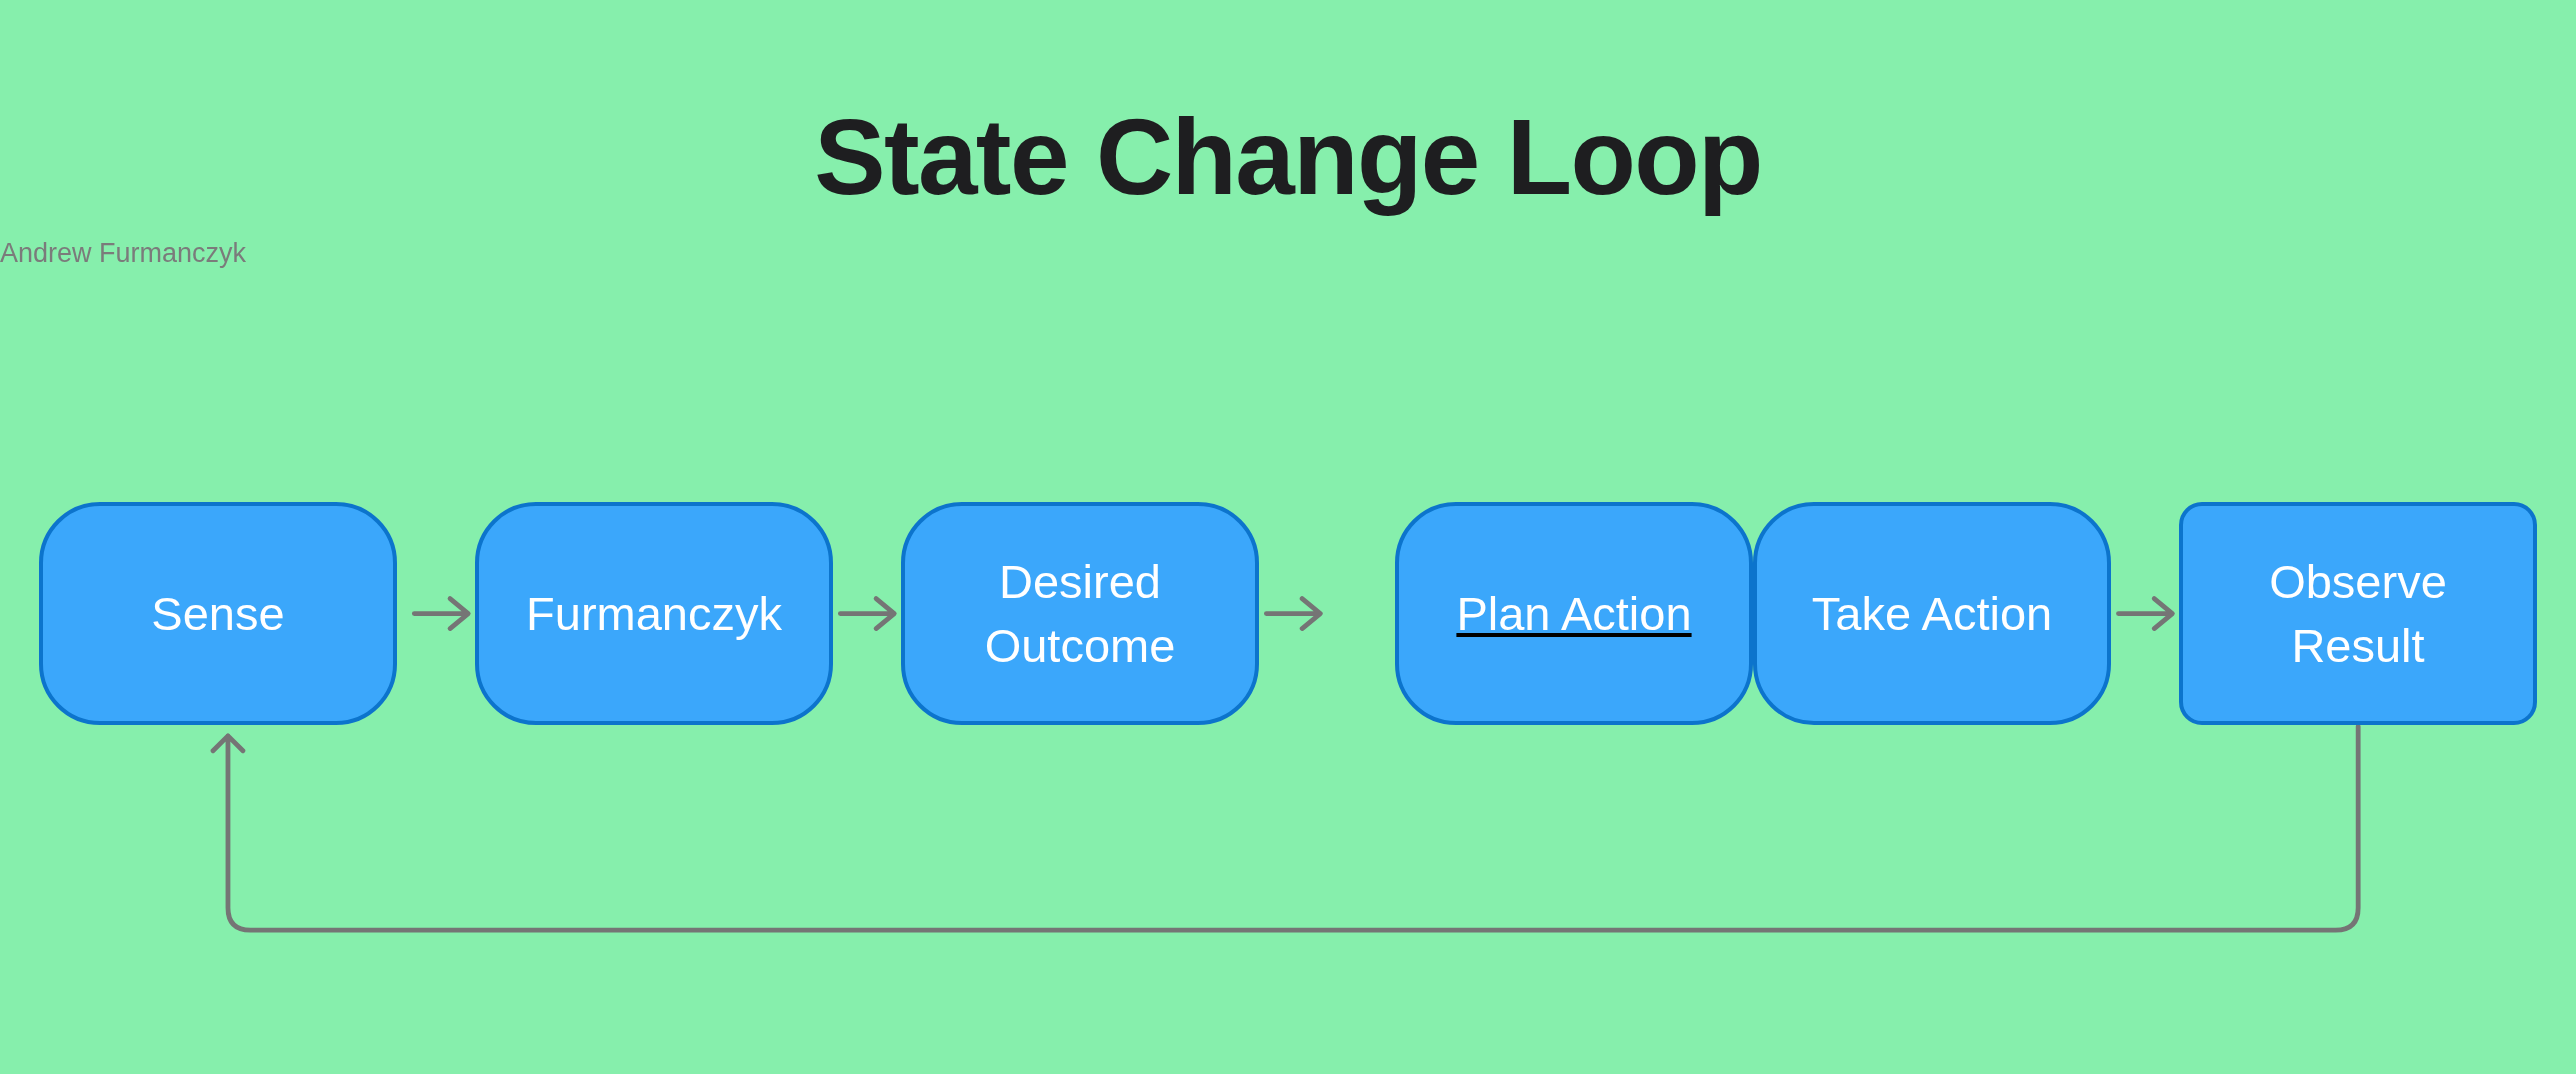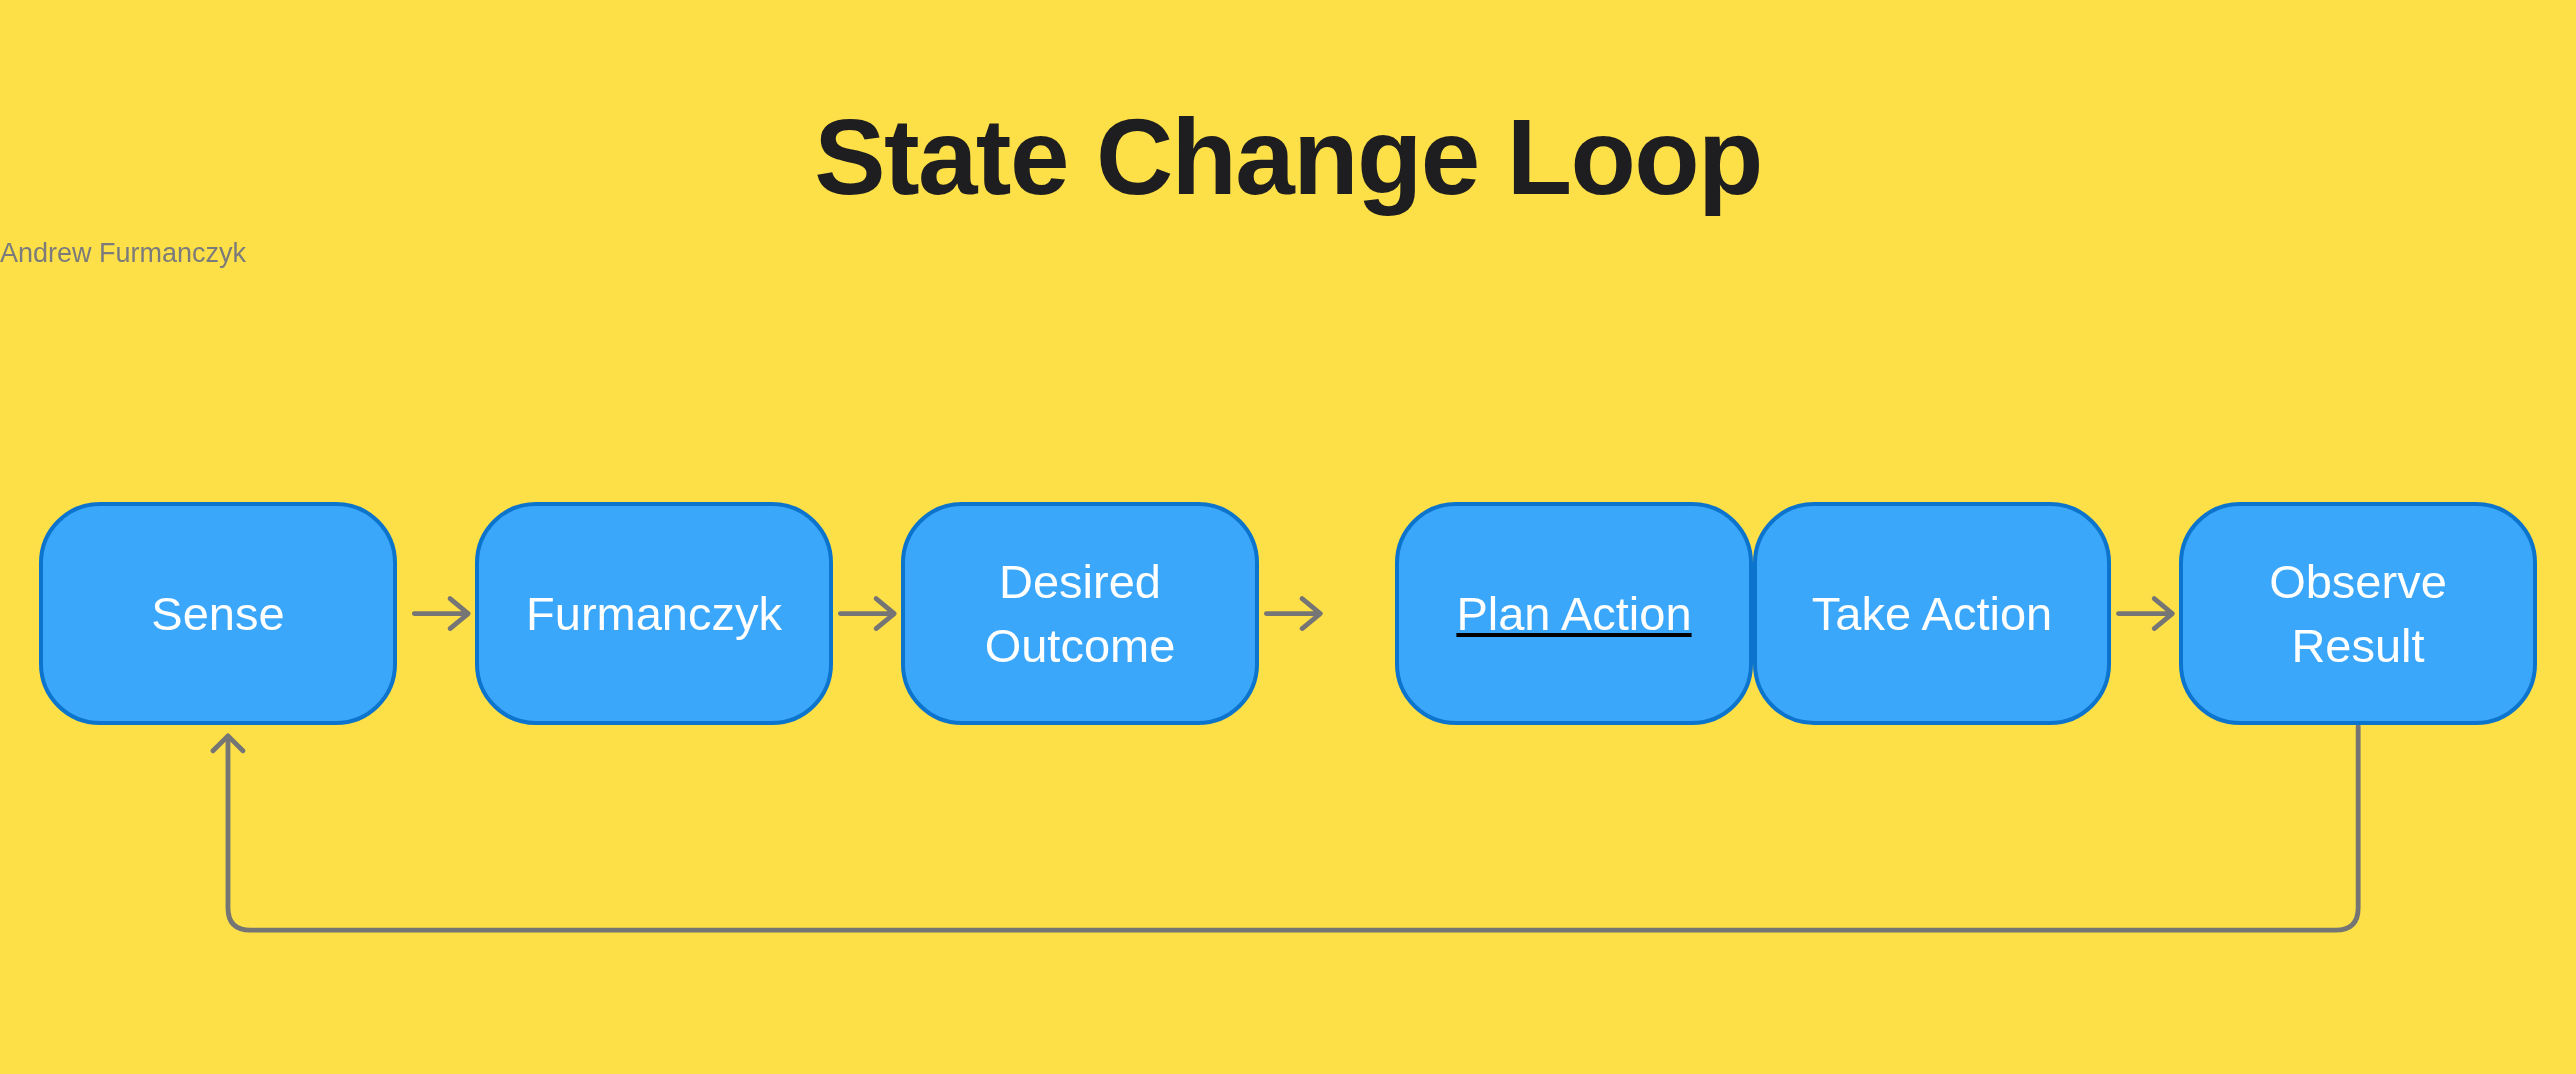--- a/index.html
+++ b/index.html
@@ -5,21 +5,21 @@
   html, body {
     margin: 0;
     padding: 0;
     background: #ffffff;
     font-family: "Liberation Sans", sans-serif;
   }
   .canvas {
     position: relative;
     width: 2576px;
     height: 1075px;
-    background: #fde047;
+    background: #86efac;
     overflow: hidden;
   }
   .title {
     position: absolute;
     top: 93px;
     left: 0;
     width: 100%;
     margin: 0;
     text-align: center;
     font-size: 107px;
@@ -72,21 +72,21 @@
     color: #ffffff;
     font-size: 47px;
     line-height: 1.35;
     font-weight: 400;
   }
   .n1 { left: 39px; }
   .n2 { left: 475px; }
   .n3 { left: 901px; align-items: center; }
   .n4 { left: 1395px; text-decoration: underline; }
   .n5 { left: 1753px; }
-  .n6 { left: 2179px; }
+  .n6 { left: 2179px; border-radius: 23px; }
 </style>
 </head>
 <body>
 
 <div class="canvas">
 
   <h1 class="title">State Change Loop</h1>
   <div class="subtitle">Andrew Furmanczyk</div>
 
   <svg class="connectors" viewBox="0 0 4825 2013" xmlns="http://www.w3.org/2000/svg" aria-hidden="true">

